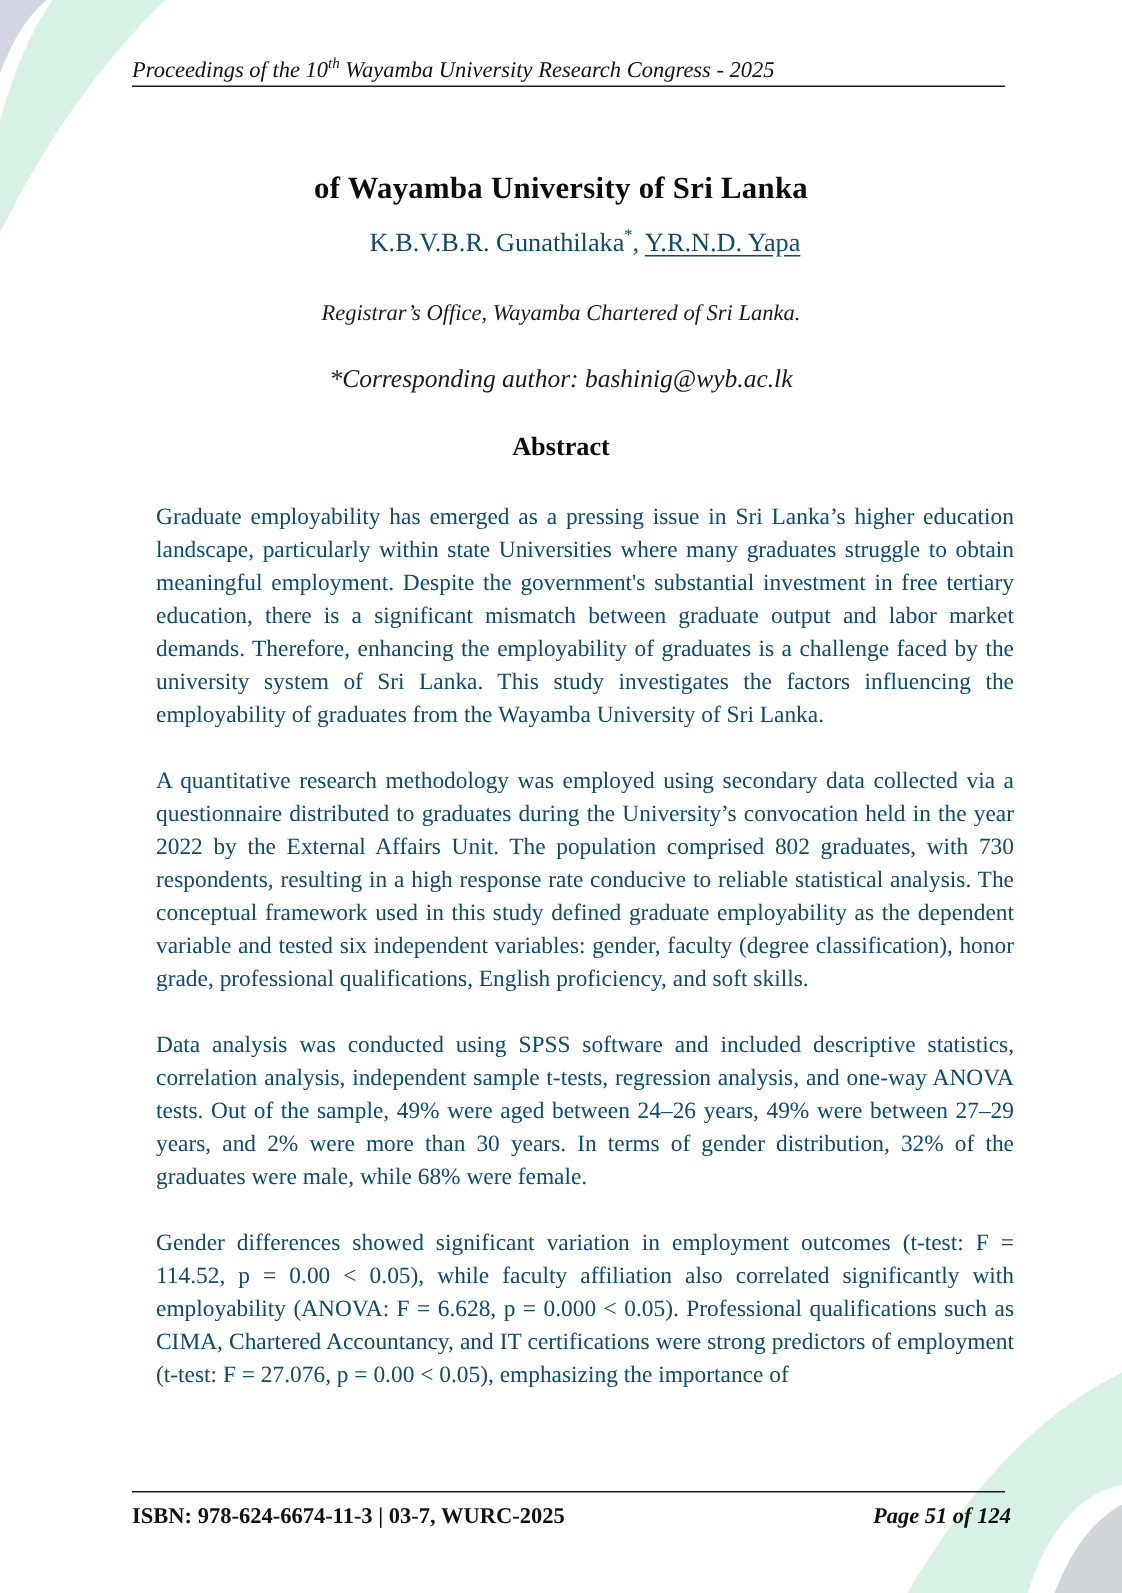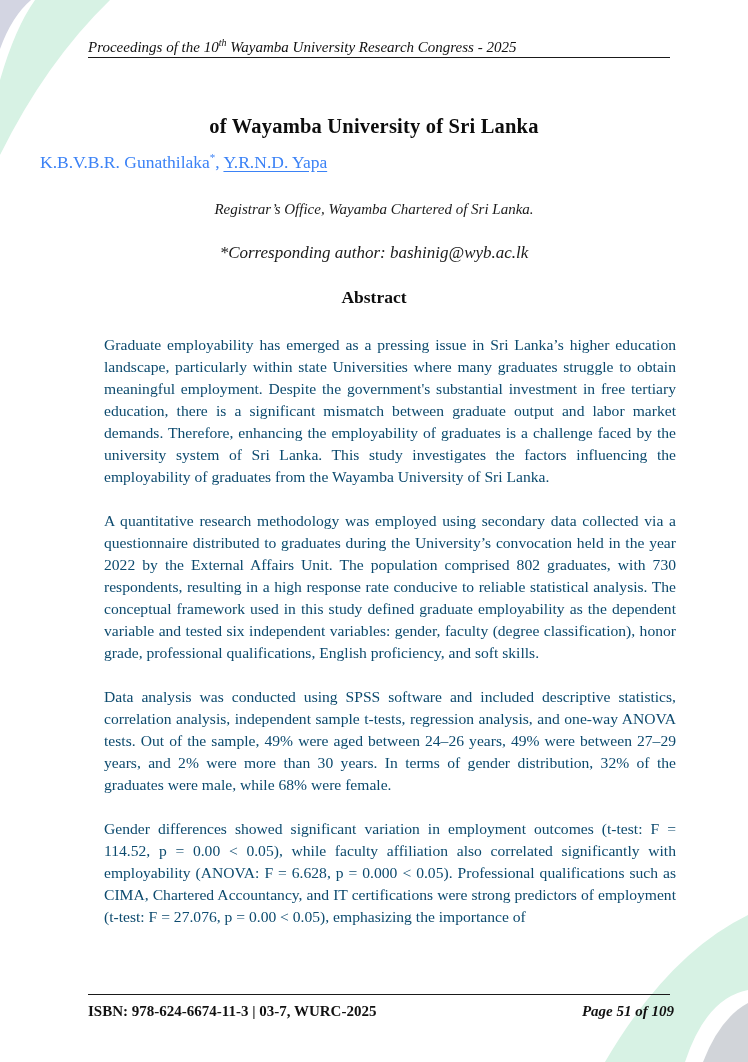--- a/index.html
+++ b/index.html
@@ -24,22 +24,22 @@
     color:#111;
   }
   .running-head sup { font-size:10px; font-style:italic; }
 
   .paper-title {
     position:absolute; top:80px; left:40px; width:668px;
     text-align:center; font-weight:bold; font-size:20.5px; line-height:31px;
     color:#0d0d0d; letter-spacing:0.2px;
   }
   .authors {
-    position:absolute; top:151px; left:40px; width:668px;
-    font-size:17.5px; color:#3b82f6;
+    position:absolute; top:151px; left:56px; width:668px;
+    text-align:center; font-size:17.5px; color:#0c4a6e;
   }
   .authors sup { font-size:11px; }
   .author-underlined { text-decoration:underline; text-underline-offset:3px; }
 
   .affiliation {
     position:absolute; top:201px; left:40px; width:668px;
     text-align:center; font-style:italic; font-size:15px; color:#1a1a1a;
   }
   .corresponding {
     position:absolute; top:243px; left:40px; width:668px;
@@ -101,14 +101,14 @@
 <div class="abstract-body">
   <p>Graduate employability has emerged as a pressing issue in Sri Lanka’s higher education landscape, particularly within state Universities where many graduates struggle to obtain meaningful employment. Despite the government's substantial investment in free tertiary education, there is a significant mismatch between graduate output and labor market demands. Therefore, enhancing the employability of graduates is a challenge faced by the university system of Sri Lanka. This study investigates the factors influencing the employability of graduates from the Wayamba University of Sri Lanka.</p>
   <p>A quantitative research methodology was employed using secondary data collected via a questionnaire distributed to graduates during the University’s convocation held in the year 2022 by the External Affairs Unit. The population comprised 802 graduates, with 730 respondents, resulting in a high response rate conducive to reliable statistical analysis. The conceptual framework used in this study defined graduate employability as the dependent variable and tested six independent variables: gender, faculty (degree classification), honor grade, professional qualifications, English proficiency, and soft skills.</p>
   <p>Data analysis was conducted using SPSS software and included descriptive statistics, correlation analysis, independent sample t-tests, regression analysis, and one-way ANOVA tests. Out of the sample, 49% were aged between 24–26 years, 49% were between 27–29 years, and 2% were more than 30 years. In terms of gender distribution, 32% of the graduates were male, while 68% were female.</p>
   <p>Gender differences showed significant variation in employment outcomes (t-test: F = 114.52, p = 0.00 &lt; 0.05), while faculty affiliation also correlated significantly with employability (ANOVA: F = 6.628, p = 0.000 &lt; 0.05). Professional qualifications such as CIMA, Chartered Accountancy, and IT certifications were strong predictors of employment (t-test: F = 27.076, p = 0.00 &lt; 0.05), emphasizing the importance of</p>
 </div>
 
 <div class="footer-rule"></div>
 <div class="footer-row">
   <span class="footer-isbn">ISBN: 978-624-6674-11-3 | 03-7, WURC-2025</span>
-  <span class="footer-page">Page 51 of 109</span>
+  <span class="footer-page">Page 51 of 124</span>
 </div>
 
 </body></html>

